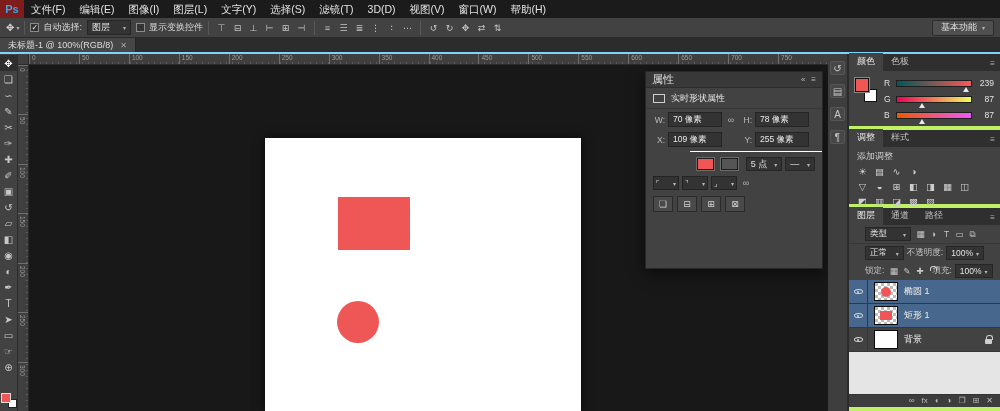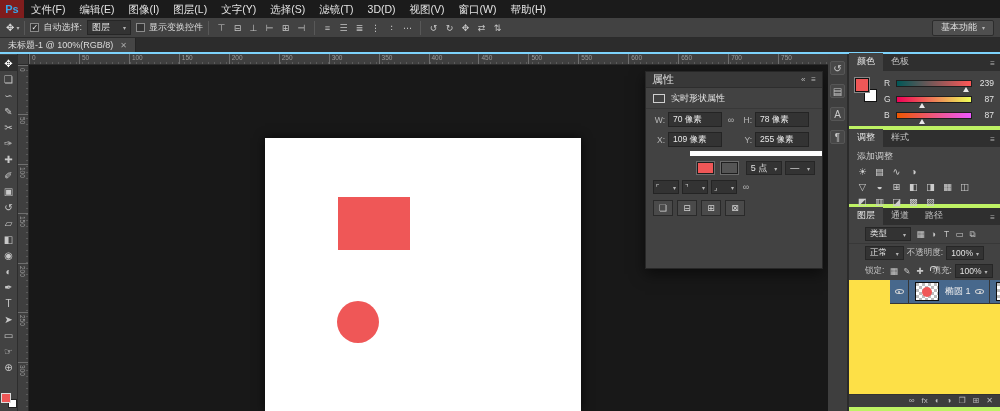--- a/index.html
+++ b/index.html
@@ -117,21 +117,21 @@
 
   
   .layers-panel { flex:1; min-height:0; }
   .filter-row, .blend-row, .lock-row { display:flex; align-items:center; gap:3px; padding:2px 16px; }
   .filter-row { border-bottom:1px solid #383838; }
   .small-label { font-size:8.5px; color:#c2c2c2; white-space:nowrap; }
   .tiny-icon { width:13px; height:13px; display:flex; align-items:center; justify-content:center; color:#c7c7c7; font-size:8.5px; }
   .blend-row .mini-select, .lock-row .mini-select, .filter-row .mini-select { height:14px; font-size:8.5px; }
   .mini-lock { position:relative; width:7px; height:5px; background:#cfcfcf; border-radius:1px; margin-top:3px; }
   .mini-lock::before { content:""; position:absolute; top:-4px; left:1px; width:5px; height:4px; border:1px solid #cfcfcf; border-bottom:none; border-radius:3px 3px 0 0; }
-  .layers-list { flex:1; background:#fde047; overflow:hidden; display:flex; flex-direction:row;padding-left:41px; }
+  .layers-list { flex:1; background:#e5e5e5; overflow:hidden; display:flex; flex-direction:column; }
   .layer-row { height:24px; display:flex; align-items:center; background:#424242; border-bottom:1px solid #363636; }
   .layer-row.selected { background:var(--sel); }
   .eye-cell { width:19px; height:100%; display:flex; align-items:center; justify-content:center; border-right:1px solid #363636; }
   .eye { width:9px; height:5px; border:1px solid #d8d8d8; border-radius:50%; position:relative; }
   .eye::after { content:""; position:absolute; left:2.5px; top:0.5px; width:2px; height:2px; background:#d8d8d8; border-radius:50%; }
   .thumb { width:24px; height:19px; margin:0 6px; border:1px solid #0d0d0d; position:relative; display:flex; align-items:center; justify-content:center; }
   .thumb-checker { background:repeating-conic-gradient(#ffffff 0% 25%, #bdbdbd 0% 50%); background-size:6px 6px; }
   .thumb-bg { background:#ffffff; }
   .tshape { display:block; background:var(--accent); }
   .trect { width:12px; height:9px; }
@@ -351,21 +351,21 @@
             <span class="prop-label">H:</span>
             <span class="prop-field">78 像素</span>
           </div>
           <div class="prop-row">
             <span class="prop-label">X:</span>
             <span class="prop-field">109 像素</span>
             <span class="link-icon"></span>
             <span class="prop-label">Y:</span>
             <span class="prop-field">255 像素</span>
           </div>
-          <div class="prop-row" style="border-top:5px solid #ffffff; margin-top:2px; padding-top:5px;margin-left:44px;">
+          <div class="prop-row" style="border-top:1px solid #ffffff; margin-top:2px; padding-top:5px;margin-left:44px;">
             <span class="fill-swatch"></span>
             <span class="stroke-swatch"></span>
             <span class="mini-select" style="width:42px; margin-left:5px;">
               <span>5 点</span>
               <span class="caret">▾</span>
             </span>
             <span class="mini-select" style="width:34px;">
               <span>—</span>
               <span class="caret">▾</span>
             </span>

